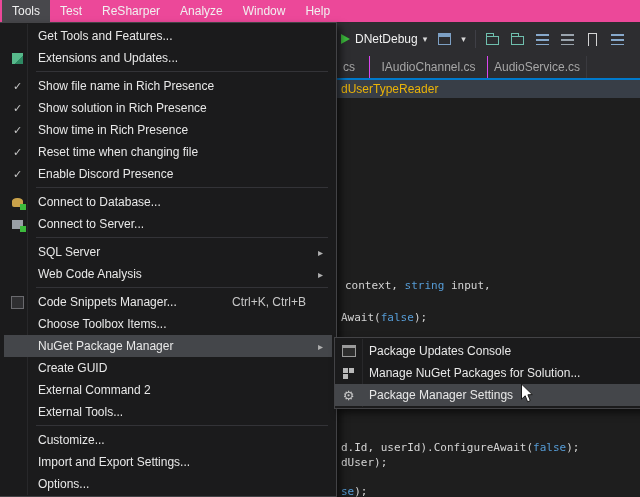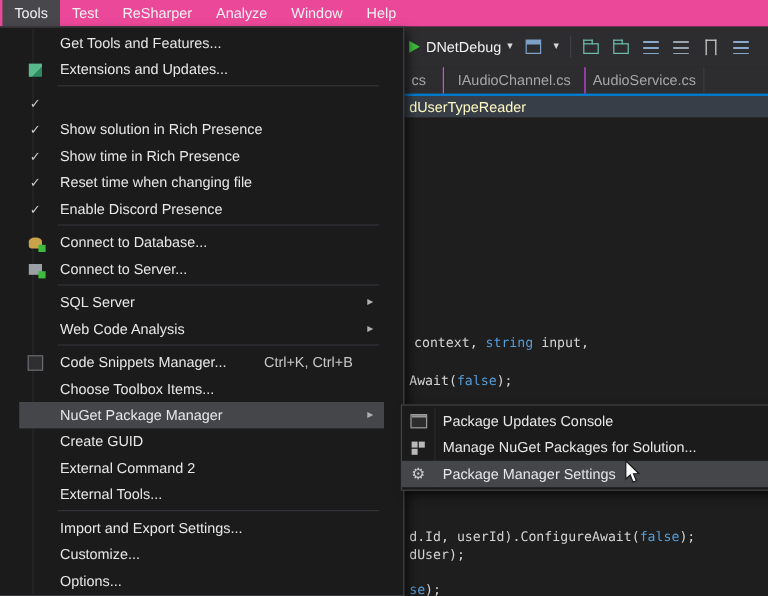--- a/index.html
+++ b/index.html
@@ -39,34 +39,34 @@
   .tab { display:flex; align-items:center; justify-content:center;
          color:#a6a6a6; height:100%; border-left:1px solid #d946ef; }
   .tab:nth-child(1) { margin-left:337px; width:32px; justify-content:flex-start;
                       padding-left:6px; border-left:none; }
   .tab:nth-child(2) { width:118px; }
   .tab:nth-child(3) { width:100px; border-right:1px solid #3a3a3f; }
 
   
   .navbar { position:absolute; left:0; top:80px; width:640px; height:18px;
             background:#383e47; display:flex; align-items:center; }
-  .navbar-text { margin-left:341px; color:#fef9c3; }
+  .navbar-text { margin-left:341px; color:#eab308; }
 
   
   .editor { position:absolute; left:0; top:98px; width:640px; height:399px; background:#1e1e1e; }
   .code-layer { position:absolute; inset:0; z-index:1; pointer-events:none; }
   .code-line { position:absolute; font-family:"DejaVu Sans Mono","Liberation Mono",monospace;
                font-size:11px; white-space:pre; }
   .tok-plain { color:#d4d4d4; }
   .tok-keyword { color:#569cd6; }
 
   
   .menu { position:absolute; left:0; top:22px; width:337px; height:475px;
           background:#1b1b1c; border:1px solid #434346; border-left:none;
-          box-shadow:4px 4px 7px rgba(0,0,0,.55); z-index:10; padding:2px 16px; }
+          box-shadow:4px 4px 7px rgba(0,0,0,.55); z-index:10; padding:2px 4px; }
   .menu::before, .submenu::before { content:""; position:absolute; left:27px; top:1px; bottom:1px;
           width:1px; background:#28282a; }
   .submenu { position:absolute; left:334px; top:337px; width:320px;
           background:#1b1b1c; border:1px solid #434346;
           box-shadow:4px 4px 7px rgba(0,0,0,.55); z-index:11; padding:2px 0; }
   .mi { position:relative; height:22px; display:flex; align-items:center;
         padding-left:34px; padding-right:26px; color:#e8e8e8; }
   .mi.hl { background:#44464a; }
   .mlb { white-space:nowrap; }
   .msc { margin-left:auto; color:#c8c8c8; white-space:nowrap; }
@@ -166,20 +166,21 @@
         <span class="mic"></span>
         <span class="mlb">Get Tools and Features...</span>
       </div>
       <div class="mi">
         <span class="mic ic-extensions"></span>
         <span class="mlb">Extensions and Updates...</span>
       </div>
       <div class="msep"></div>
       <div class="mi">
         <span class="mic ic-check">✓</span>
+        <span class="mlb">Show file name in Rich Presence</span>
       </div>
       <div class="mi">
         <span class="mic ic-check">✓</span>
         <span class="mlb">Show solution in Rich Presence</span>
       </div>
       <div class="mi">
         <span class="mic ic-check">✓</span>
         <span class="mlb">Show time in Rich Presence</span>
       </div>
       <div class="mi">
@@ -233,25 +234,25 @@
         <span class="mic"></span>
         <span class="mlb">External Command 2</span>
       </div>
       <div class="mi">
         <span class="mic"></span>
         <span class="mlb">External Tools...</span>
       </div>
       <div class="msep"></div>
       <div class="mi">
         <span class="mic"></span>
+        <span class="mlb">Customize...</span>
+      </div>
+      <div class="mi">
+        <span class="mic"></span>
         <span class="mlb">Import and Export Settings...</span>
-      </div>
-      <div class="mi">
-        <span class="mic"></span>
-        <span class="mlb">Customize...</span>
       </div>
       <div class="mi">
         <span class="mic"></span>
         <span class="mlb">Options...</span>
       </div>
     </div>
 
   <div class="submenu">
       <div class="mi">
         <span class="mic ic-console"></span>

